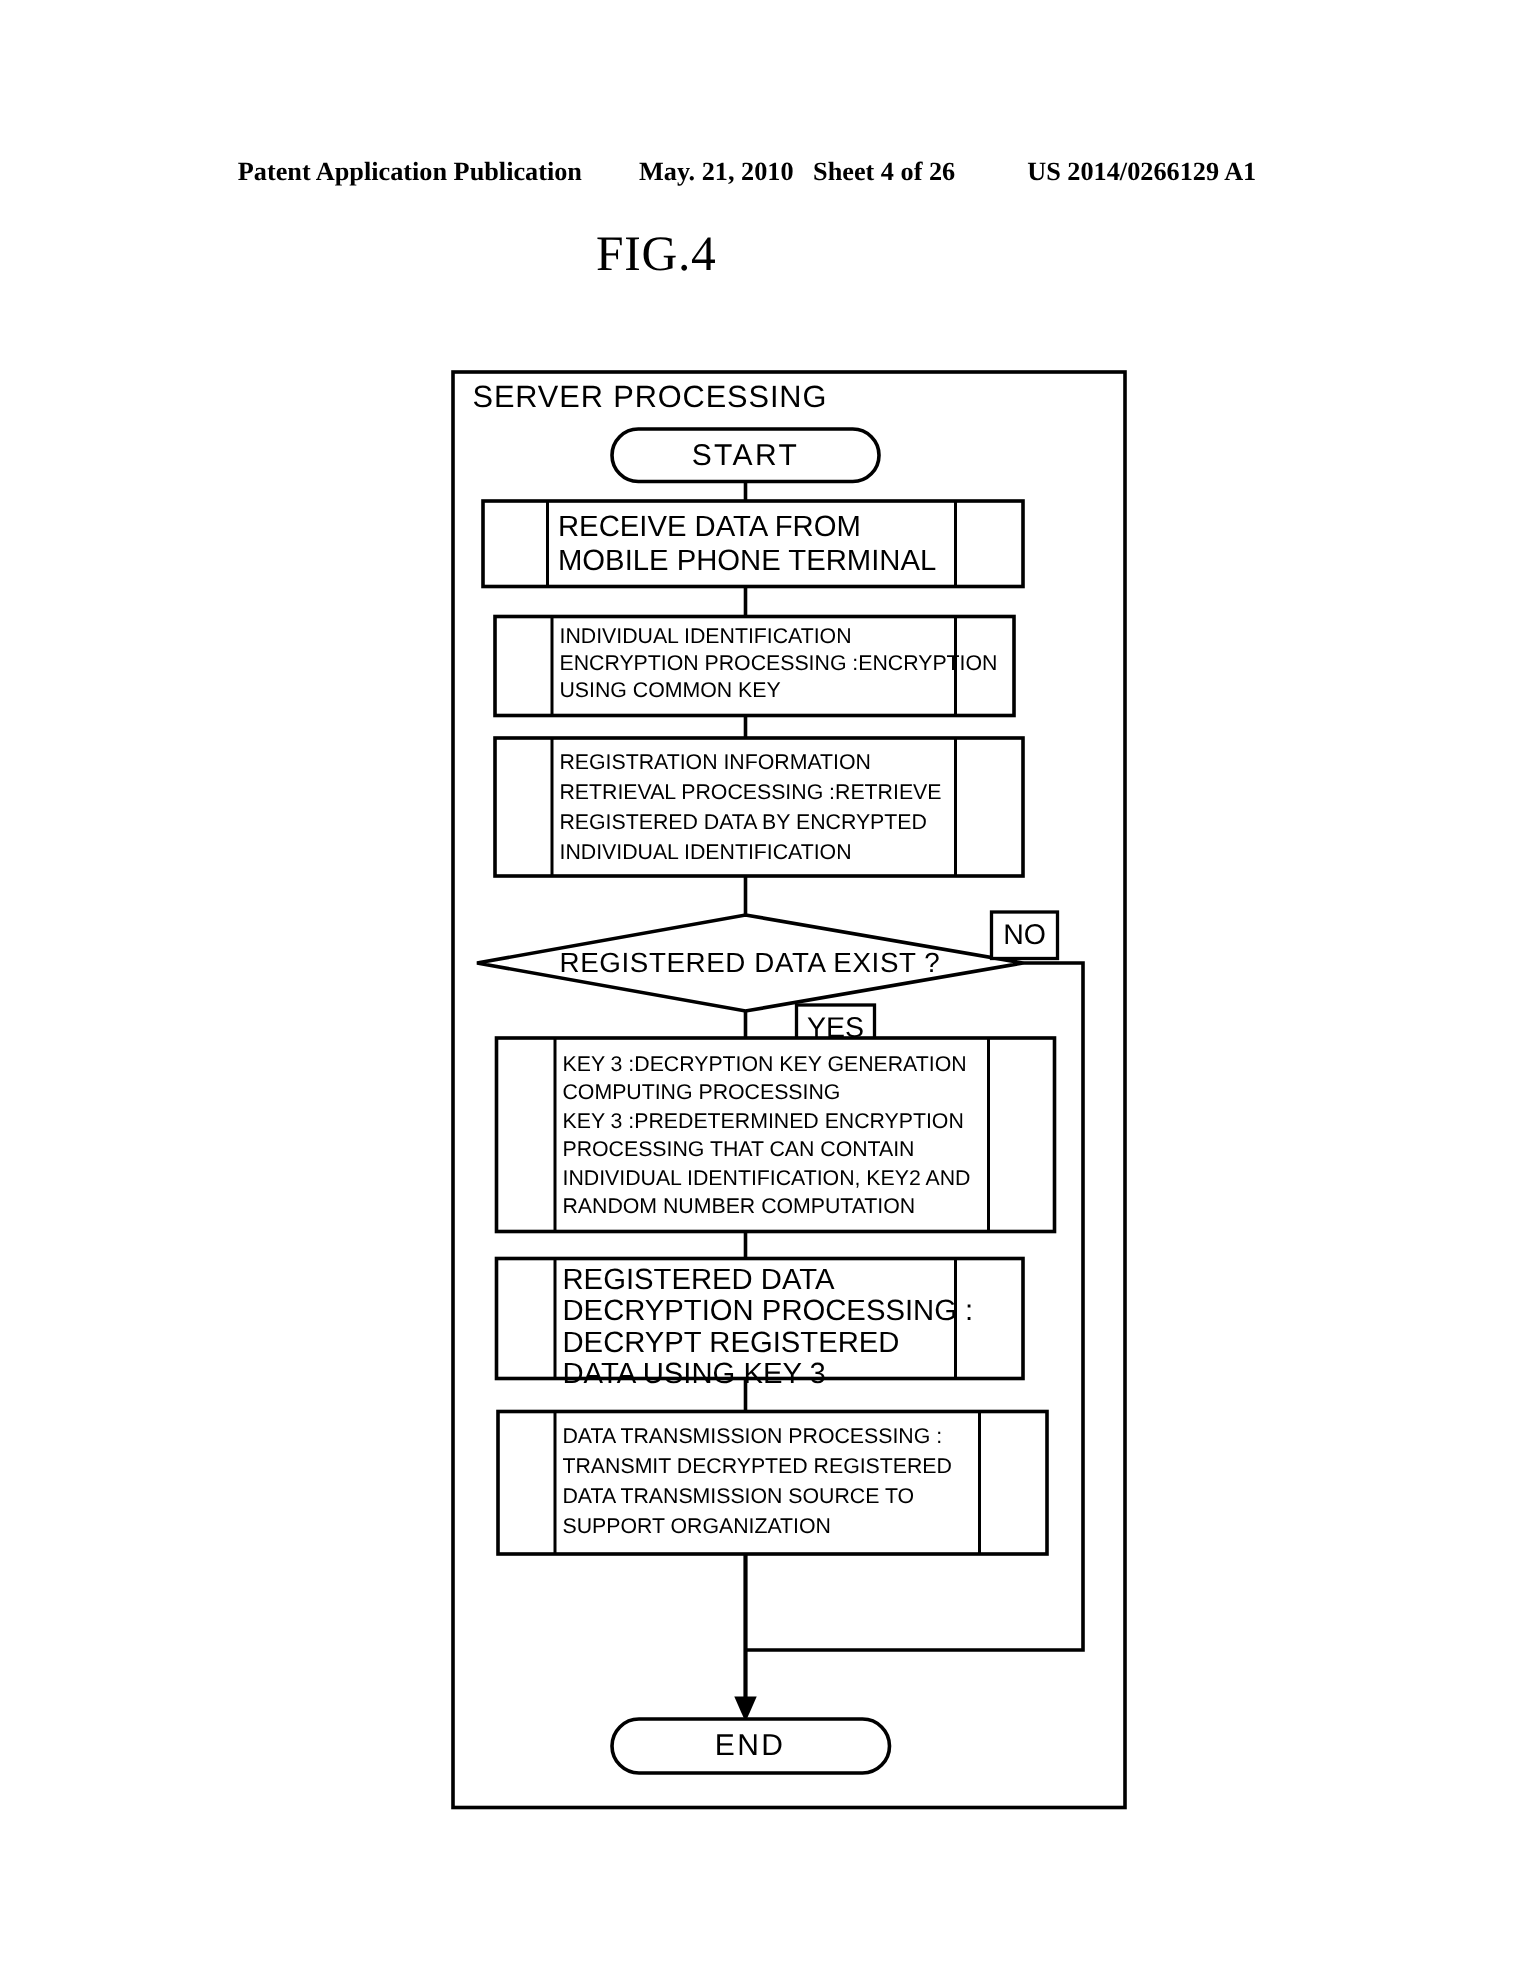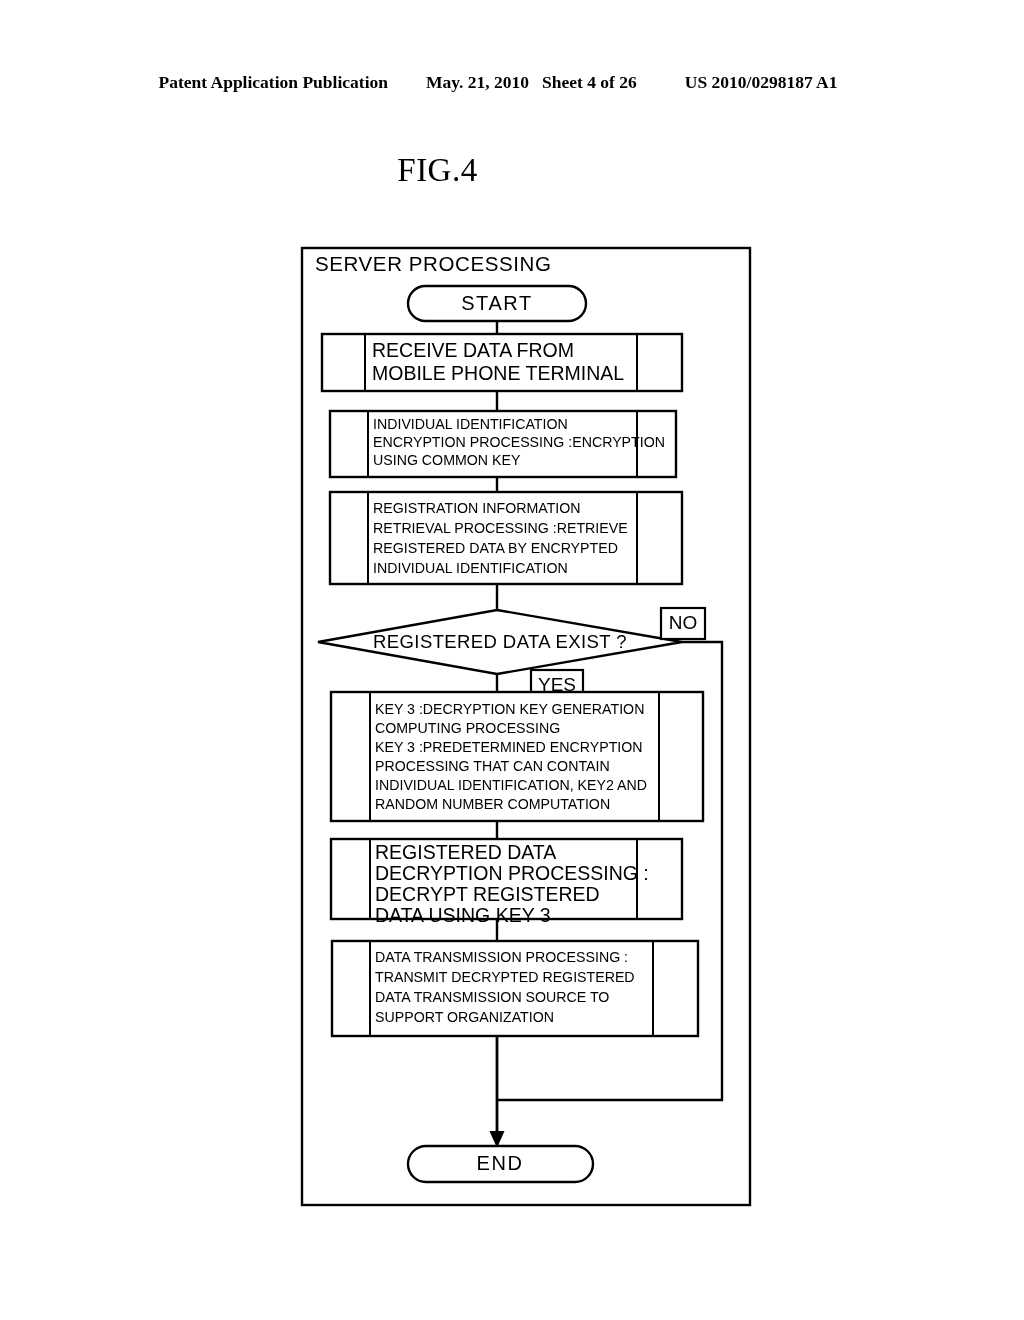--- a/index.html
+++ b/index.html
@@ -13,21 +13,21 @@
     height: 1320px;
     position: relative;
     font-family: "Liberation Sans", sans-serif;
     color: #000000;
     overflow: hidden;
   }
 
   
   #page-header {
     position: absolute;
-    top: 72px;
+    top: 104px;
     left: 0;
     width: 996px;
     height: 30px;
     display: flex;
     justify-content: center;
     align-items: baseline;
     font-family: "Liberation Serif", serif;
     font-weight: bold;
     font-size: 17.5px;
     letter-spacing: 0px;
@@ -77,21 +77,21 @@
   .t-label { font-size: 19px; }
   .t-dia   { font-size: 18.5px; letter-spacing: 0.4px; }
 </style>
 </head>
 <body>
 
 <div id="page-header">
   <span class="hdr-pub">Patent Application Publication</span>
   <span class="hdr-date">May. 21, 2010</span>
   <span class="hdr-sheet">Sheet 4 of 26</span>
-  <span class="hdr-patno">US 2010/0298187 A1</span>
+  <span class="hdr-patno">US 2014/0266129 A1</span>
 </div>
 
 <div id="fig-title">FIG.4</div>
 
 <svg id="flowchart-canvas" viewBox="0 0 1024 1320">
 
   <rect class="fc-shape-fill" x="302" y="248" width="448" height="957" stroke-width="2.4"></rect>
   <text class="t-panel" x="315" y="266" text-anchor="start">SERVER PROCESSING</text>
 
   <rect class="fc-shape-fill" x="408" y="286" width="178" height="35" rx="17.5" ry="17.5" stroke-width="2.4"></rect>

